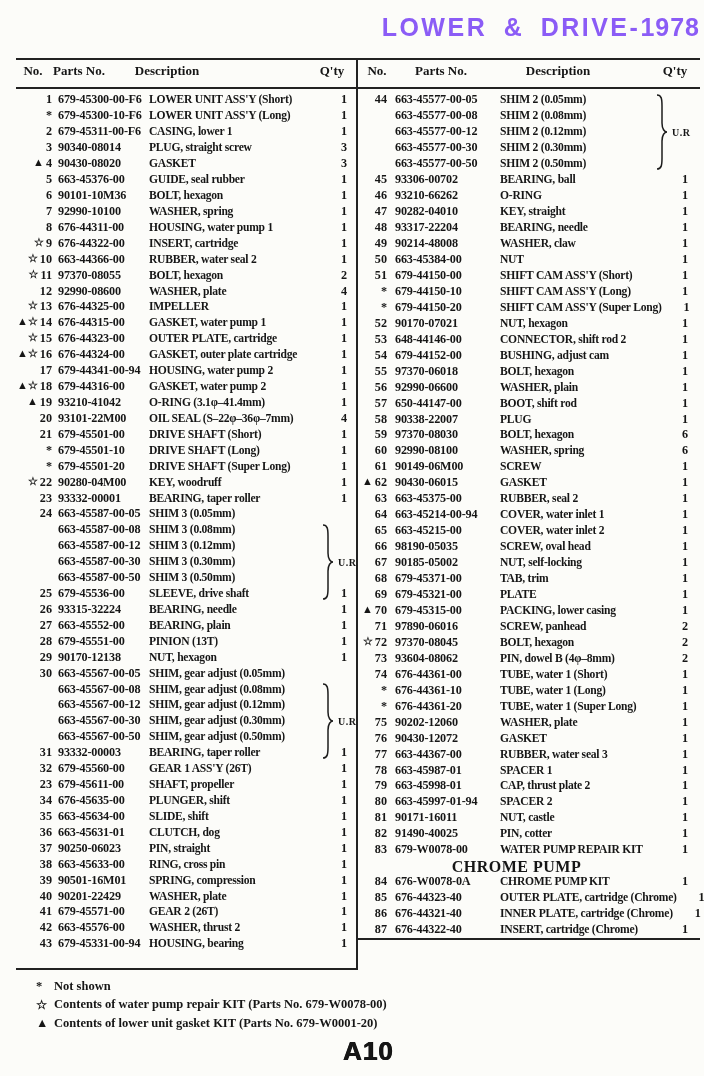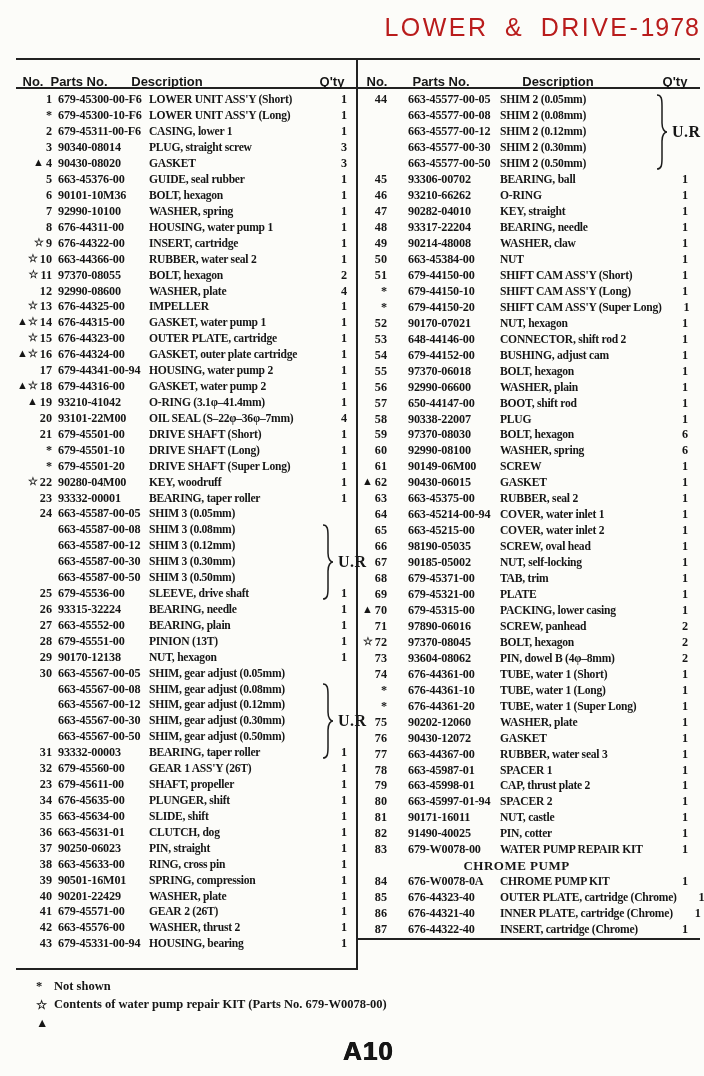--- a/index.html
+++ b/index.html
@@ -1,43 +1,43 @@
 <!DOCTYPE html>
 <html><head>
 <meta charset="utf-8">
 <style>
   html,body{margin:0;padding:0;background:#e8e8e4;}
   .page{position:relative;width:704px;height:1076px;background:#fcfcf9;
         font-family:"Liberation Serif",serif;color:#161616;overflow:hidden;margin:0 auto;}
   .rule{position:absolute;background:#222;}
   .title{position:absolute;top:13px;right:4px;font-family:"Liberation Sans",sans-serif;
-         font-weight:normal;font-size:25px;letter-spacing:2.5px;word-spacing:7px;color:#b91c1c;white-space:nowrap;}
+         font-weight:bold;font-size:25px;letter-spacing:2.5px;word-spacing:7px;color:#8b5cf6;white-space:nowrap;}
   .title .year{letter-spacing:1px;}
-  .hdr{position:absolute;top:74px;transform:translateX(-50%);
-       font-family:Liberation Sans, sans-serif;font-weight:bold;font-size:13px;white-space:nowrap;}
+  .hdr{position:absolute;top:63px;transform:translateX(-50%);
+       font-family:Liberation Serif, serif;font-weight:bold;font-size:13px;white-space:nowrap;}
   .tbody{position:absolute;top:92px;}
   #tbody-left{left:16px;width:341px;}
   #tbody-right{left:357px;width:343px;}
   .row{display:flex;align-items:center;font-weight:bold;font-size:12.2px;white-space:nowrap;}
   #tbody-left .row{height:15.93px;}
   #tbody-right .row{height:15.96px;}
   .cn{width:36px;flex:none;display:flex;justify-content:flex-end;}
   #tbody-right .cn{width:30px;}
   .cm{margin-right:2px;font-size:11px;}
   .cp{width:97px;padding-left:6px;box-sizing:border-box;flex:none;letter-spacing:-0.2px;}
-  #tbody-right .cp{width:113px;padding-left:21px;}
+  #tbody-right .cp{width:113px;padding-left:8px;}
   .cd{flex:1;font-size:11.6px;letter-spacing:-0.25px;}
   .cq{width:40px;text-align:right;padding-right:10px;box-sizing:border-box;flex:none;}
   #tbody-right .cq{padding-right:12px;}
-  .row.section{display:block;text-align:center;font-size:13px;letter-spacing:0.5px;}
+  .row.section{display:block;text-align:center;font-size:16px;letter-spacing:0.5px;}
   .row.section .cs{display:inline-block;padding-right:24px;}
   .bracket{position:absolute;display:flex;align-items:center;}
   #tbody-left .bracket{left:305px;}
   #tbody-right .bracket{left:298px;}
-  .bracket .ur{font-size:16px;font-weight:bold;margin-left:3px;letter-spacing:0.5px;}
+  .bracket .ur{font-size:10px;font-weight:bold;margin-left:3px;letter-spacing:0.5px;}
   .fnotes{position:absolute;left:36px;top:977px;font-size:12.5px;font-weight:bold;}
   .fline{display:flex;align-items:center;height:18.5px;}
   .fsym{width:18px;flex:none;}
   .pageno{position:absolute;left:343px;top:1036px;font-family:"Liberation Sans",sans-serif;
           font-weight:bold;font-size:26px;letter-spacing:1px;
           text-shadow:0.6px 0 0 #111, -0.3px 0 0 #111;}
 </style>
 </head>
 <body>
 
@@ -950,18 +950,19 @@
     <div class="fline">
       <span class="fsym">*</span>
       <span>Not shown</span>
     </div>
     <div class="fline">
       <span class="fsym">☆</span>
       <span>Contents of water pump repair KIT (Parts No. 679-W0078-00)</span>
     </div>
     <div class="fline">
       <span class="fsym">▲</span>
+      <span>Contents of lower unit gasket KIT (Parts No. 679-W0001-20)</span>
     </div>
   </div>
 
   <div class="pageno">A10</div>
 
 </div>
 
 </body></html>

